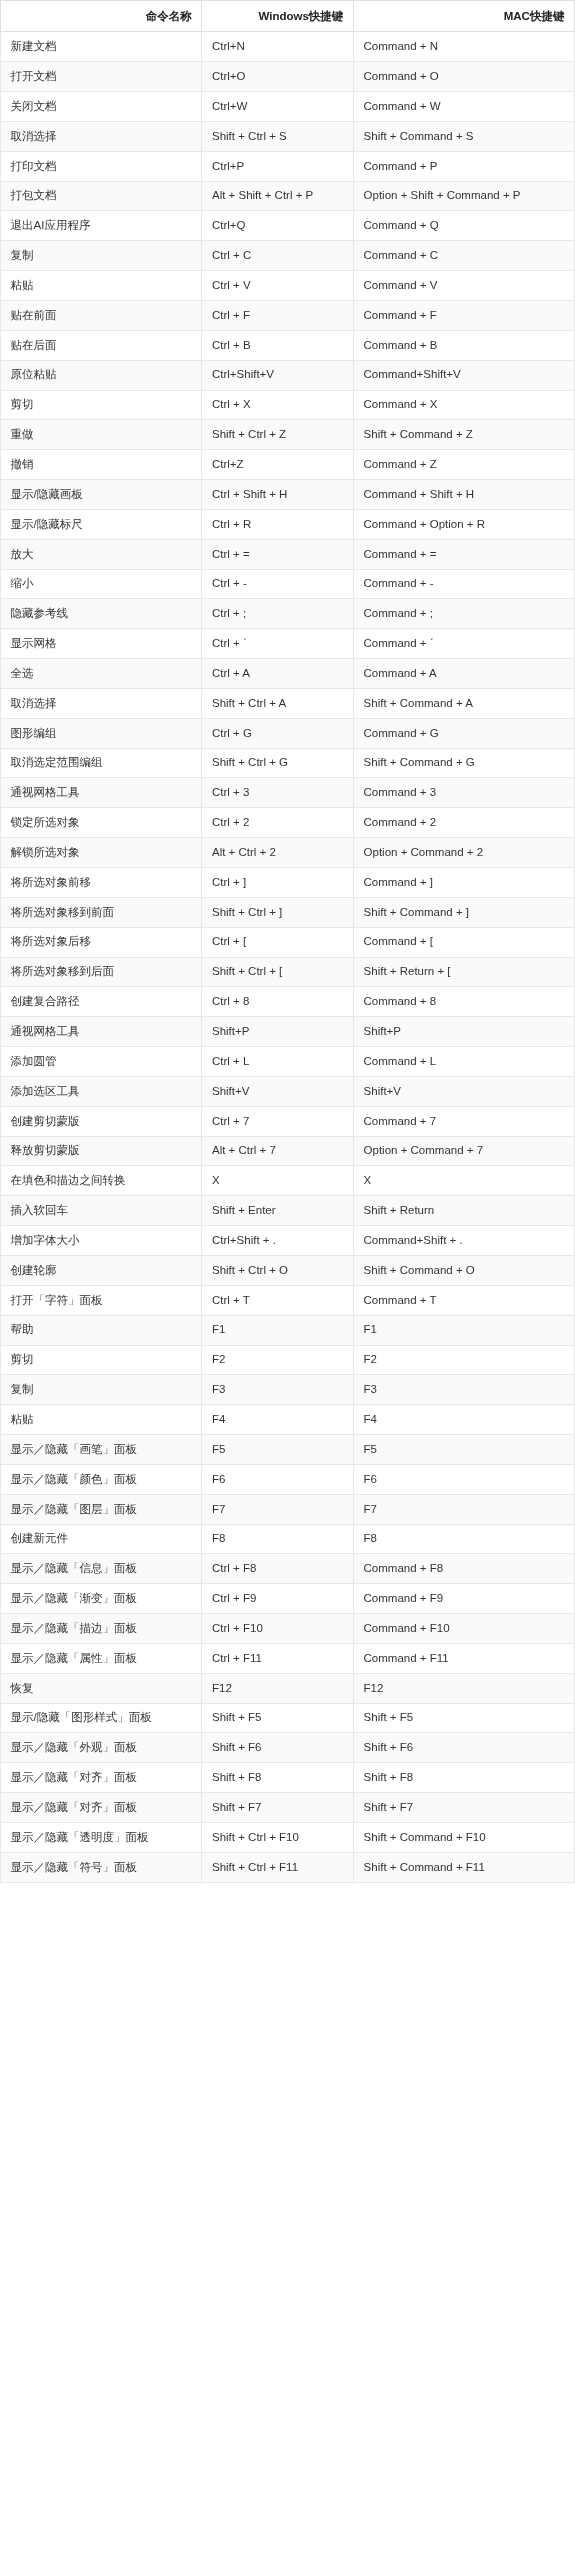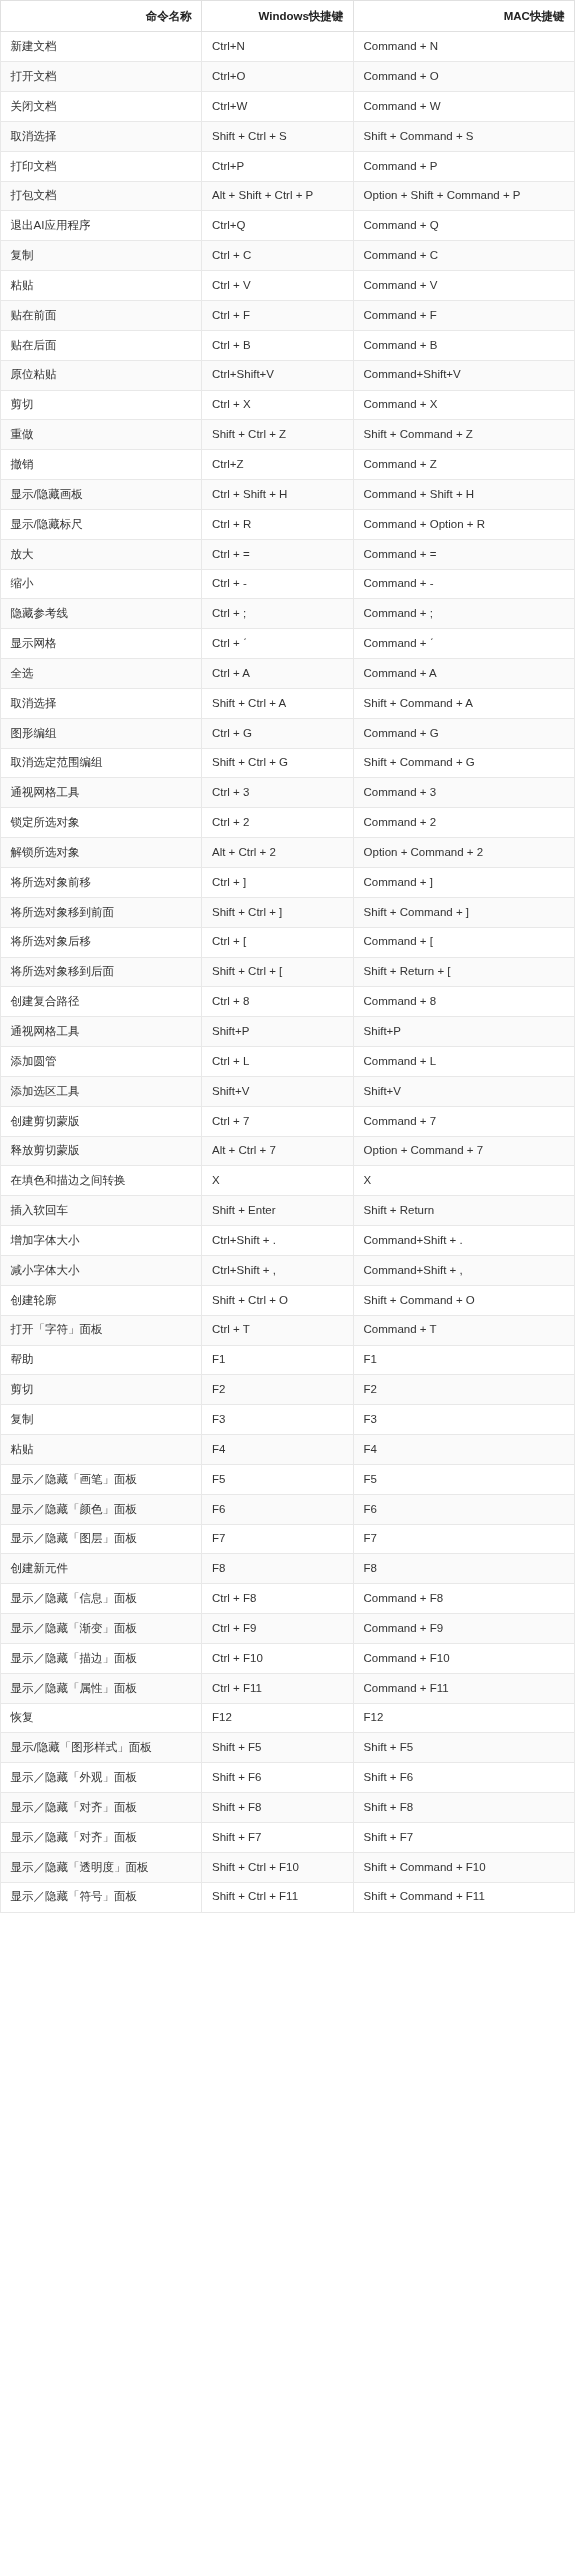--- a/index.html
+++ b/index.html
@@ -250,25 +250,20 @@
         <td>插入软回车</td>
         <td>Shift + Enter</td>
         <td>Shift + Return</td>
       </tr>
       <tr>
         <td>增加字体大小</td>
         <td>Ctrl+Shift + .</td>
         <td>Command+Shift + .</td>
       </tr>
       <tr>
-        <td>减小字体大小</td>
-        <td>Ctrl+Shift + ,</td>
-        <td>Command+Shift + ,</td>
-      </tr>
-      <tr>
         <td>创建轮廓</td>
         <td>Shift + Ctrl + O</td>
         <td>Shift + Command + O</td>
       </tr>
       <tr>
         <td>打开「字符」面板</td>
         <td>Ctrl + T</td>
         <td>Command + T</td>
       </tr>
       <tr>

